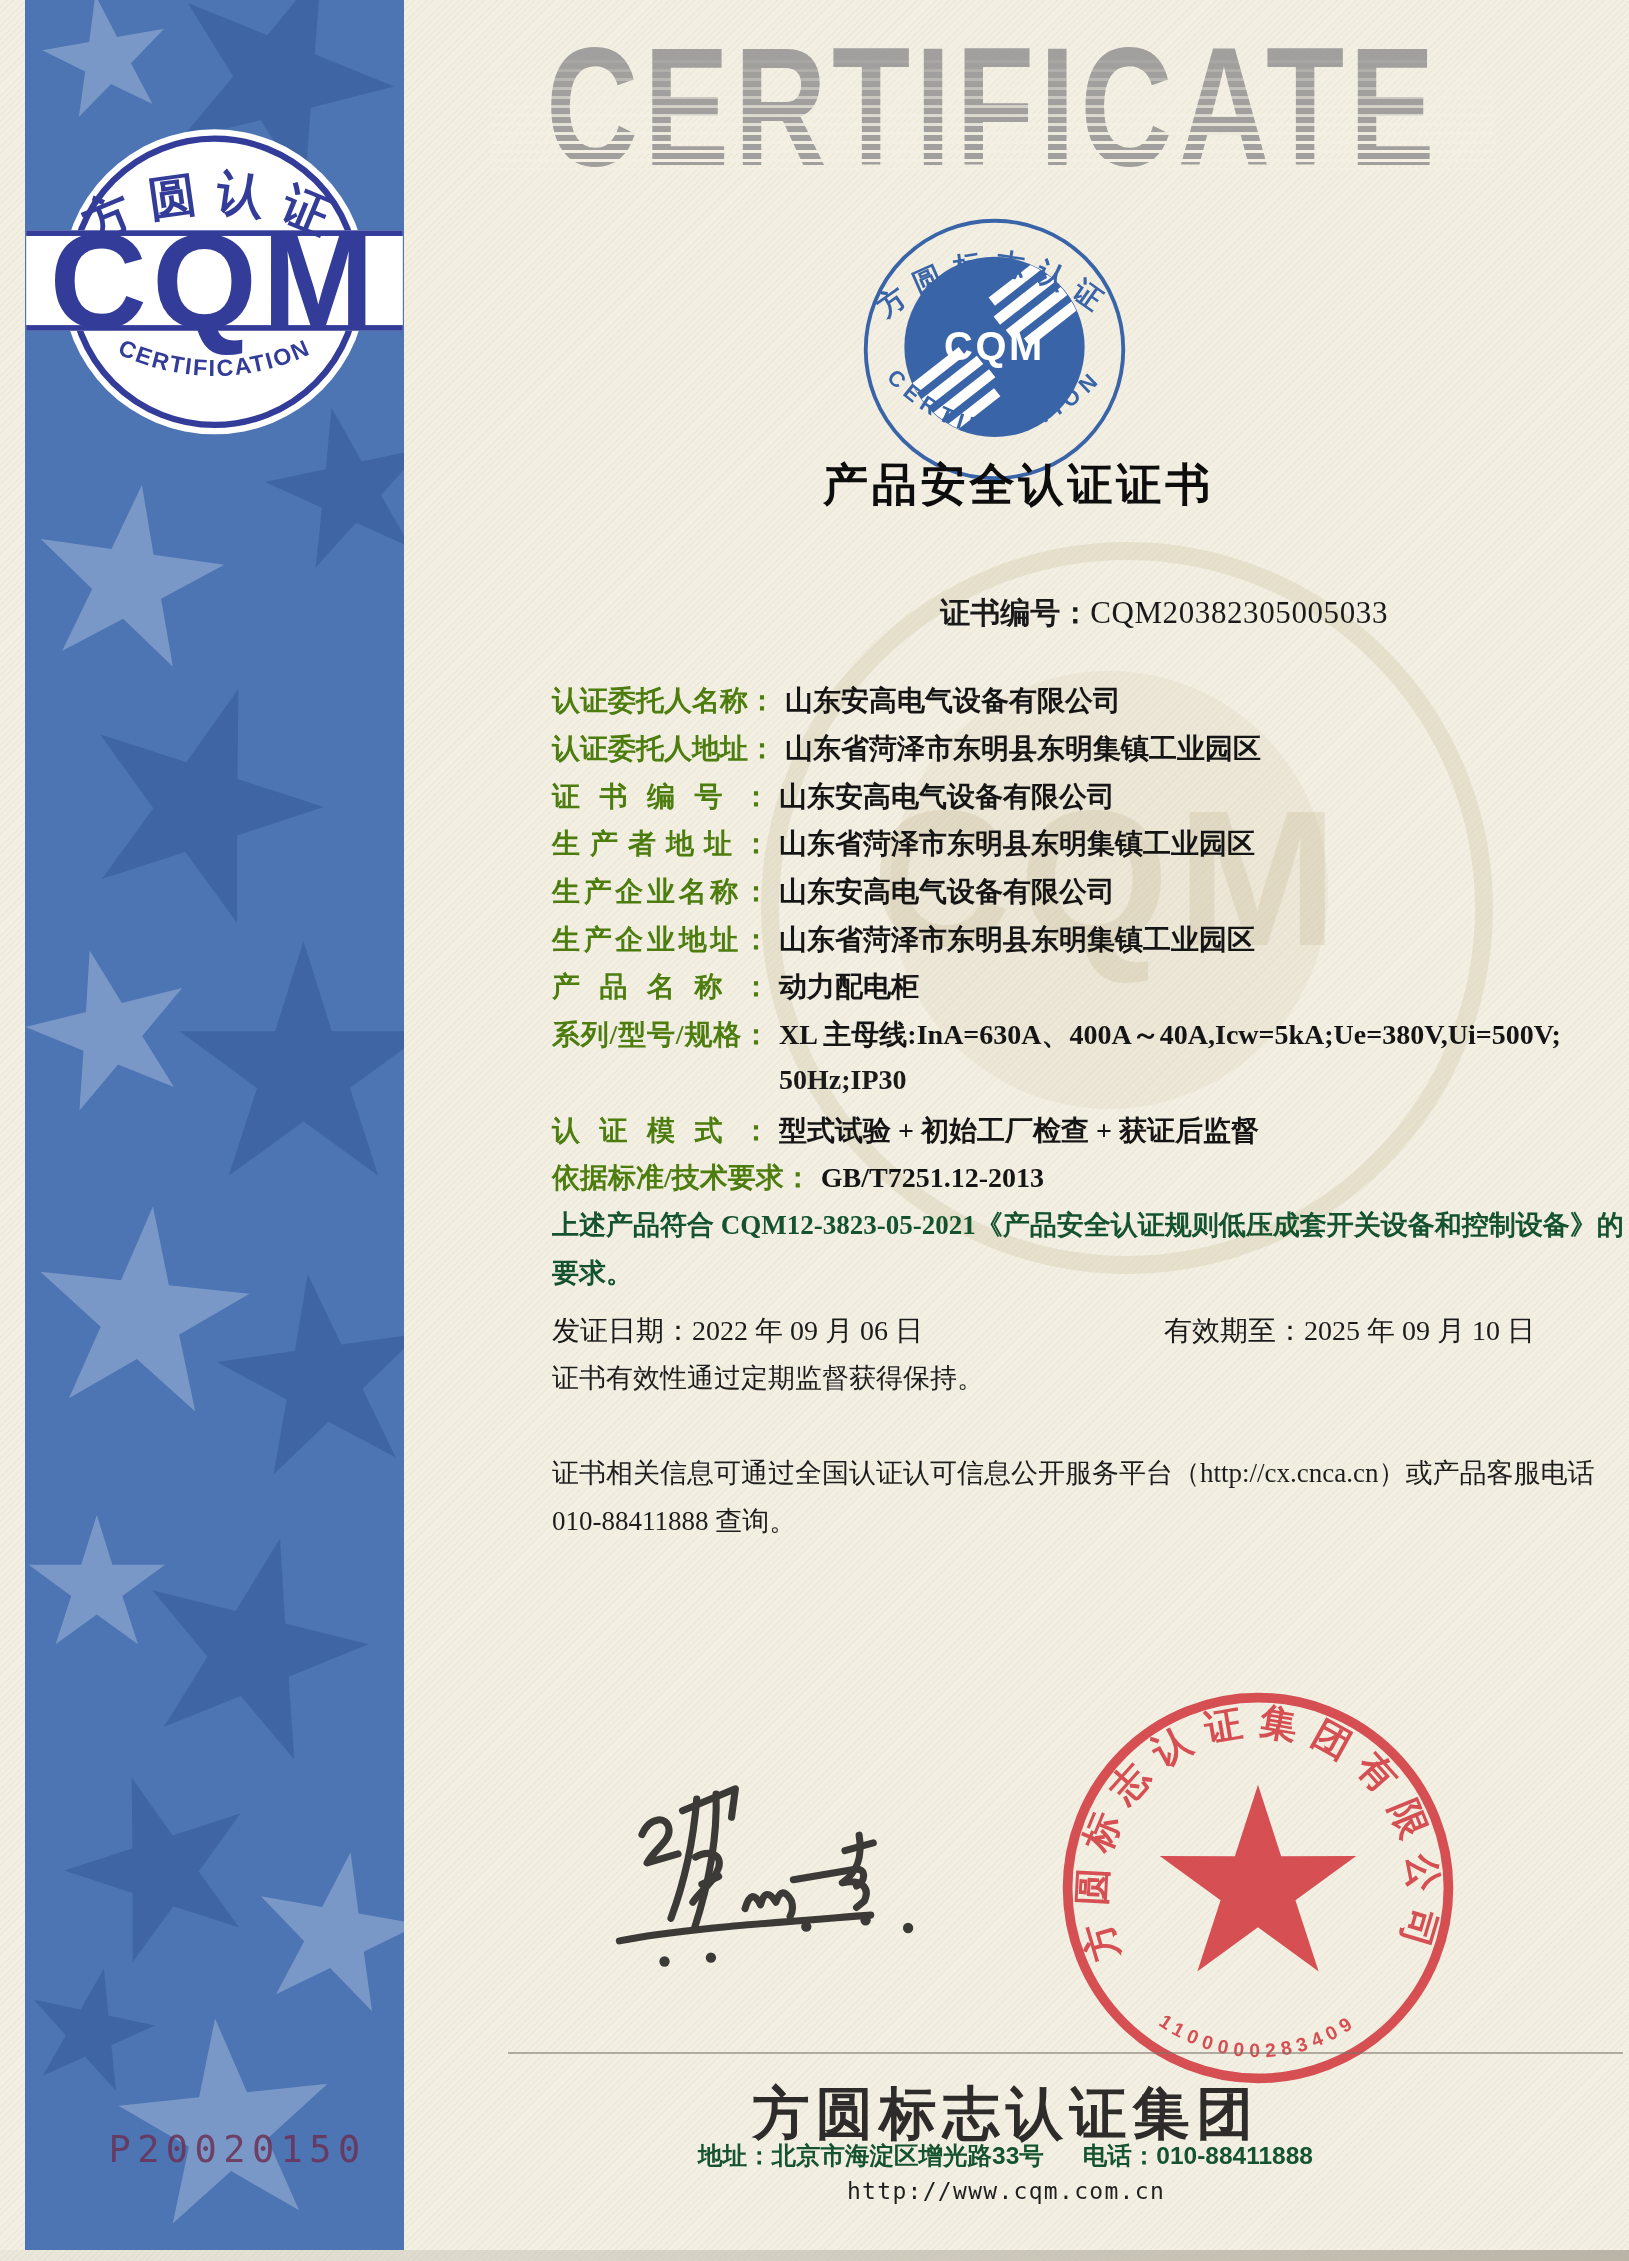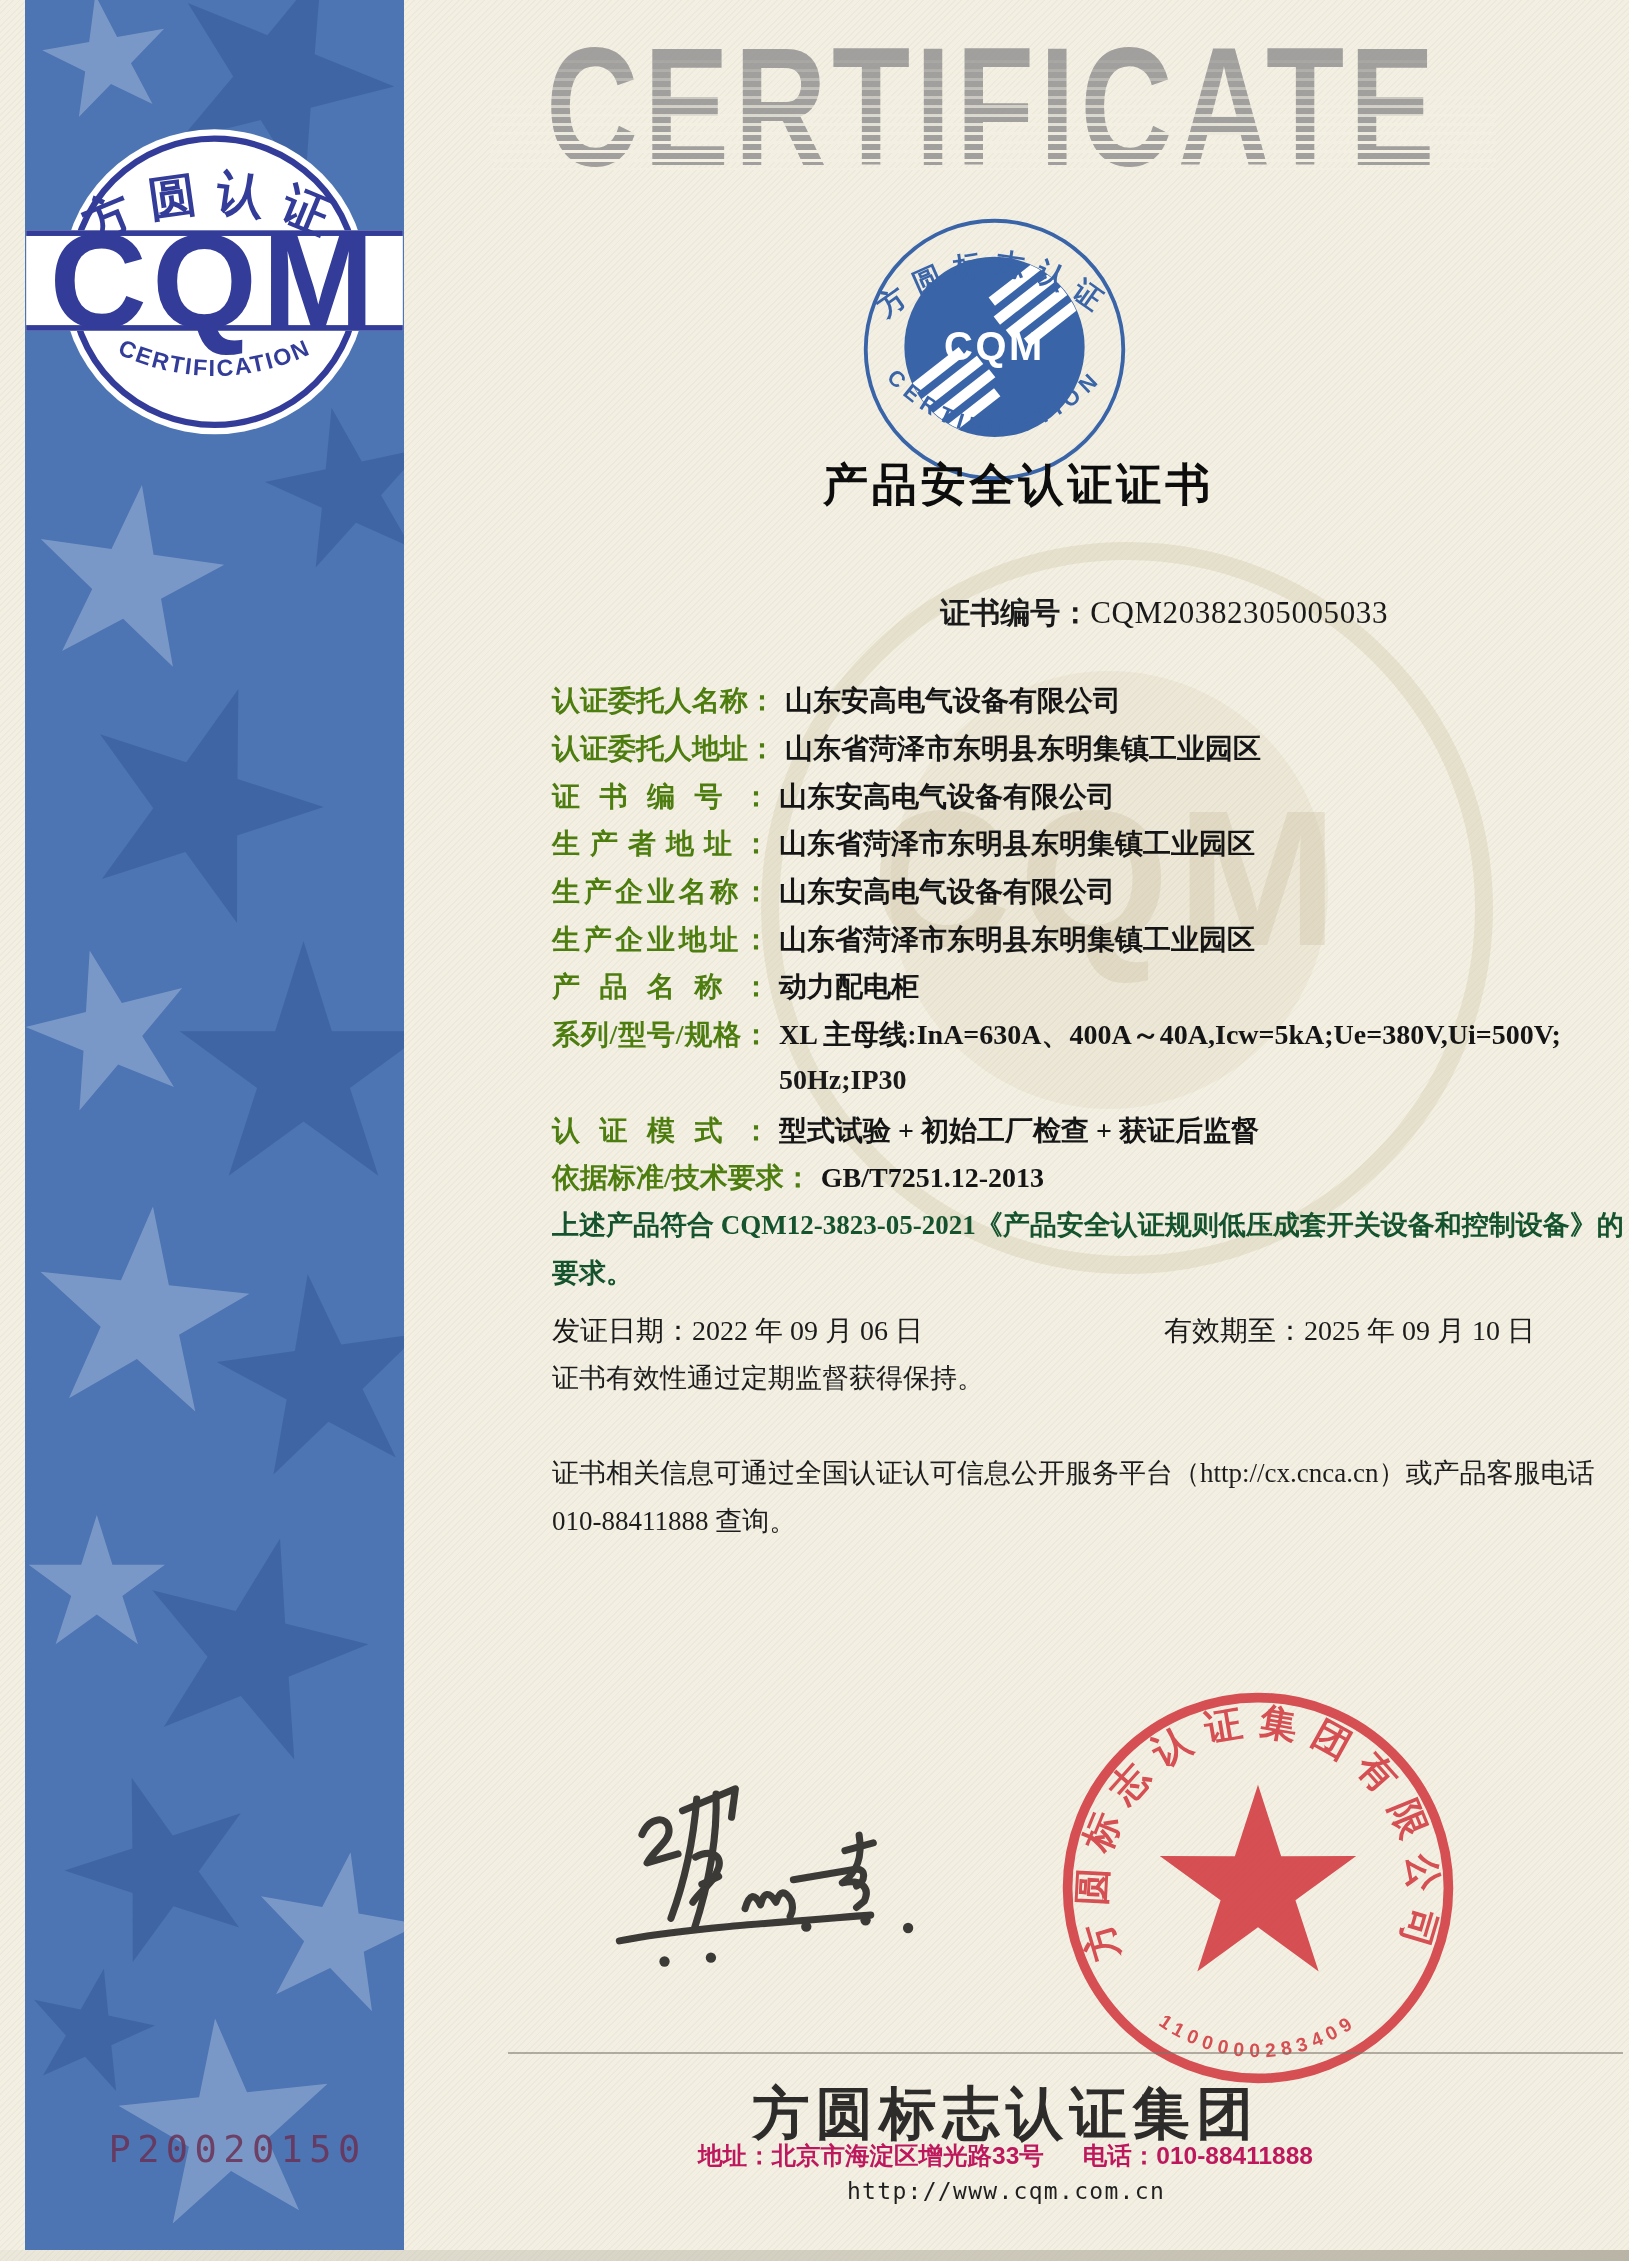--- a/index.html
+++ b/index.html
@@ -57,21 +57,21 @@
   .valid{position:absolute;left:1164px;top:1312px;font-size:28px;font-weight:500;white-space:nowrap;}
   .note{position:absolute;left:552px;font-size:27px;font-weight:500;color:#1d1d1d;white-space:nowrap;}
   
   .sig{position:absolute;left:600px;top:1754px;}
   .stamp{position:absolute;left:1045px;top:1675px;opacity:.88;}
   
   .sepline{position:absolute;left:508px;top:2052px;width:1115px;height:1.9px;background:#7a7468;opacity:.55;}
   .footer-org{position:absolute;left:632px;top:2076px;width:748px;text-align:center;
           font-size:57px;font-weight:900;letter-spacing:6.4px;color:#2e2c2a;}
   .footer-addr{position:absolute;left:535px;top:2139px;width:941px;text-align:center;
-          font-family:"Liberation Sans",sans-serif;font-size:24.5px;font-weight:700;color:#be185d;}
+          font-family:"Liberation Sans",sans-serif;font-size:24.5px;font-weight:700;color:#14532d;}
   .footer-addr .sp{display:inline-block;width:39px;}
   .footer-url{position:absolute;left:632px;top:2178px;width:748px;text-align:center;
           font-family:"DejaVu Sans Mono",monospace;font-size:23px;letter-spacing:1.3px;color:#1f1f1f;}
   .bottom-strip{position:absolute;left:0;top:2250px;width:1630px;height:11.6px;
           background:linear-gradient(90deg,rgba(207,202,187,.2),#b9b4a6);}
   svg text{font-family:"Liberation Sans",sans-serif;}
 </style>
 </head>
 <body>
 

